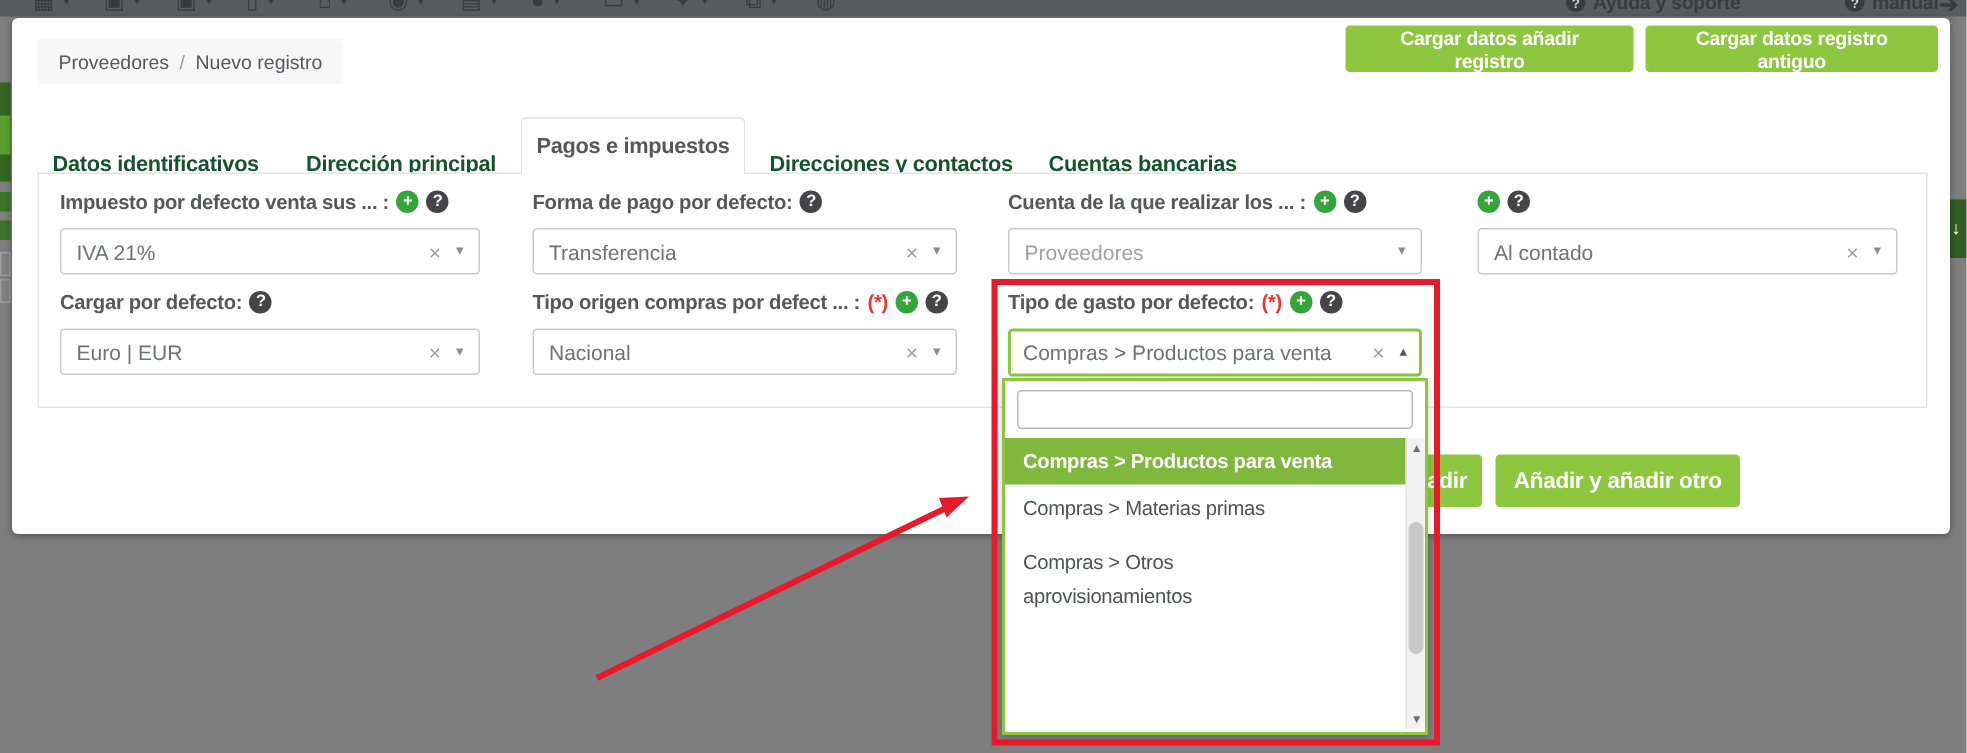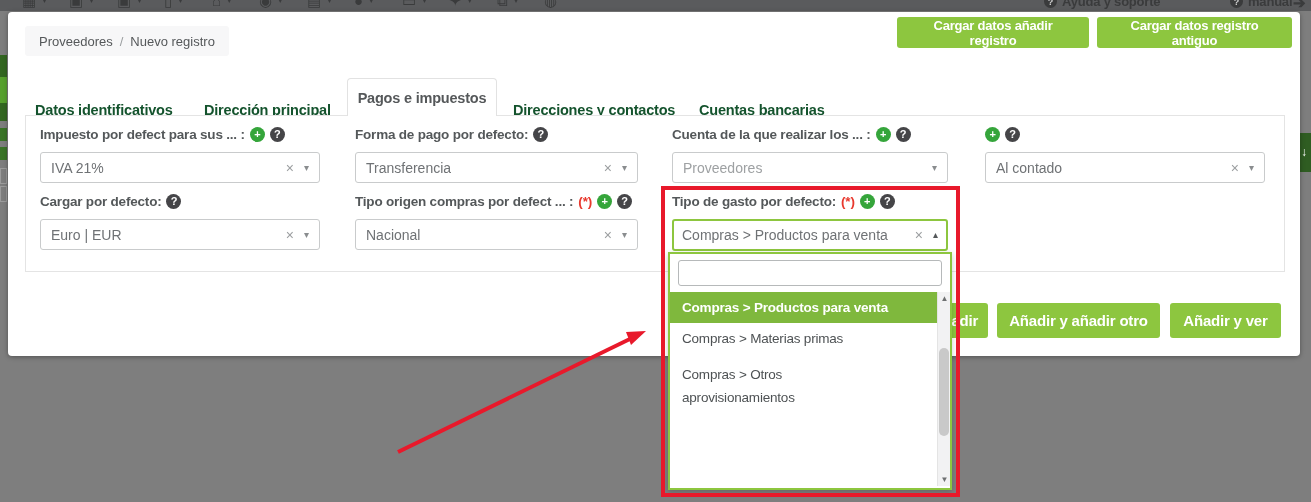--- a/index.html
+++ b/index.html
@@ -157,21 +157,21 @@
 
     <div class="tab" style="left:27px">Datos identificativos</div>
     <div class="tab" style="left:196px">Dirección principal</div>
     <div class="tab-active">Pagos e impuestos</div>
     <div class="tab" style="left:505px">Direcciones y contactos</div>
     <div class="tab" style="left:691px">Cuentas bancarias</div>
 
     <div class="panel"></div>
 
     <div class="f-label" style="left:32px; top:115px">
-      <span>Impuesto por defect para sus ... :</span>
+      <span>Impuesto por defecto venta sus ... :</span>
       <span class="ico ico-plus">+</span>
       <span class="ico ico-q">?</span>
     </div>
     <div class="sel" style="left:32px; top:140px; width:280px">
       <span class="sel-text">IVA 21%</span>
       <span class="sel-x">×</span>
       <span class="sel-caret">▾</span>
     </div>
 
     <div class="f-label" style="left:347px; top:115px">
@@ -229,21 +229,20 @@
 
     <div class="f-label" style="left:664px; top:182px">
       <span>Tipo de gasto por defecto:</span>
       <span class="req">(*)</span>
       <span class="ico ico-plus">+</span>
       <span class="ico ico-q">?</span>
     </div>
 
     <button class="foot-btn" style="left:914px; width:66px">Añadir</button>
     <button class="foot-btn" style="left:989px; width:163px">Añadir y añadir otro</button>
-    <button class="foot-btn" style="left:1162px; width:111px">Añadir y ver</button>
   </div>
 
   <div class="dd-layer">
     <div class="sel-open">
       <span class="sel-text">Compras &gt; Productos para venta</span>
       <span class="sel-x">×</span>
       <span class="sel-caret" style="color:#55585A">▴</span>
     </div>
     <div class="dd-panel">
       <input class="dd-search" type="text" value="" style="">

